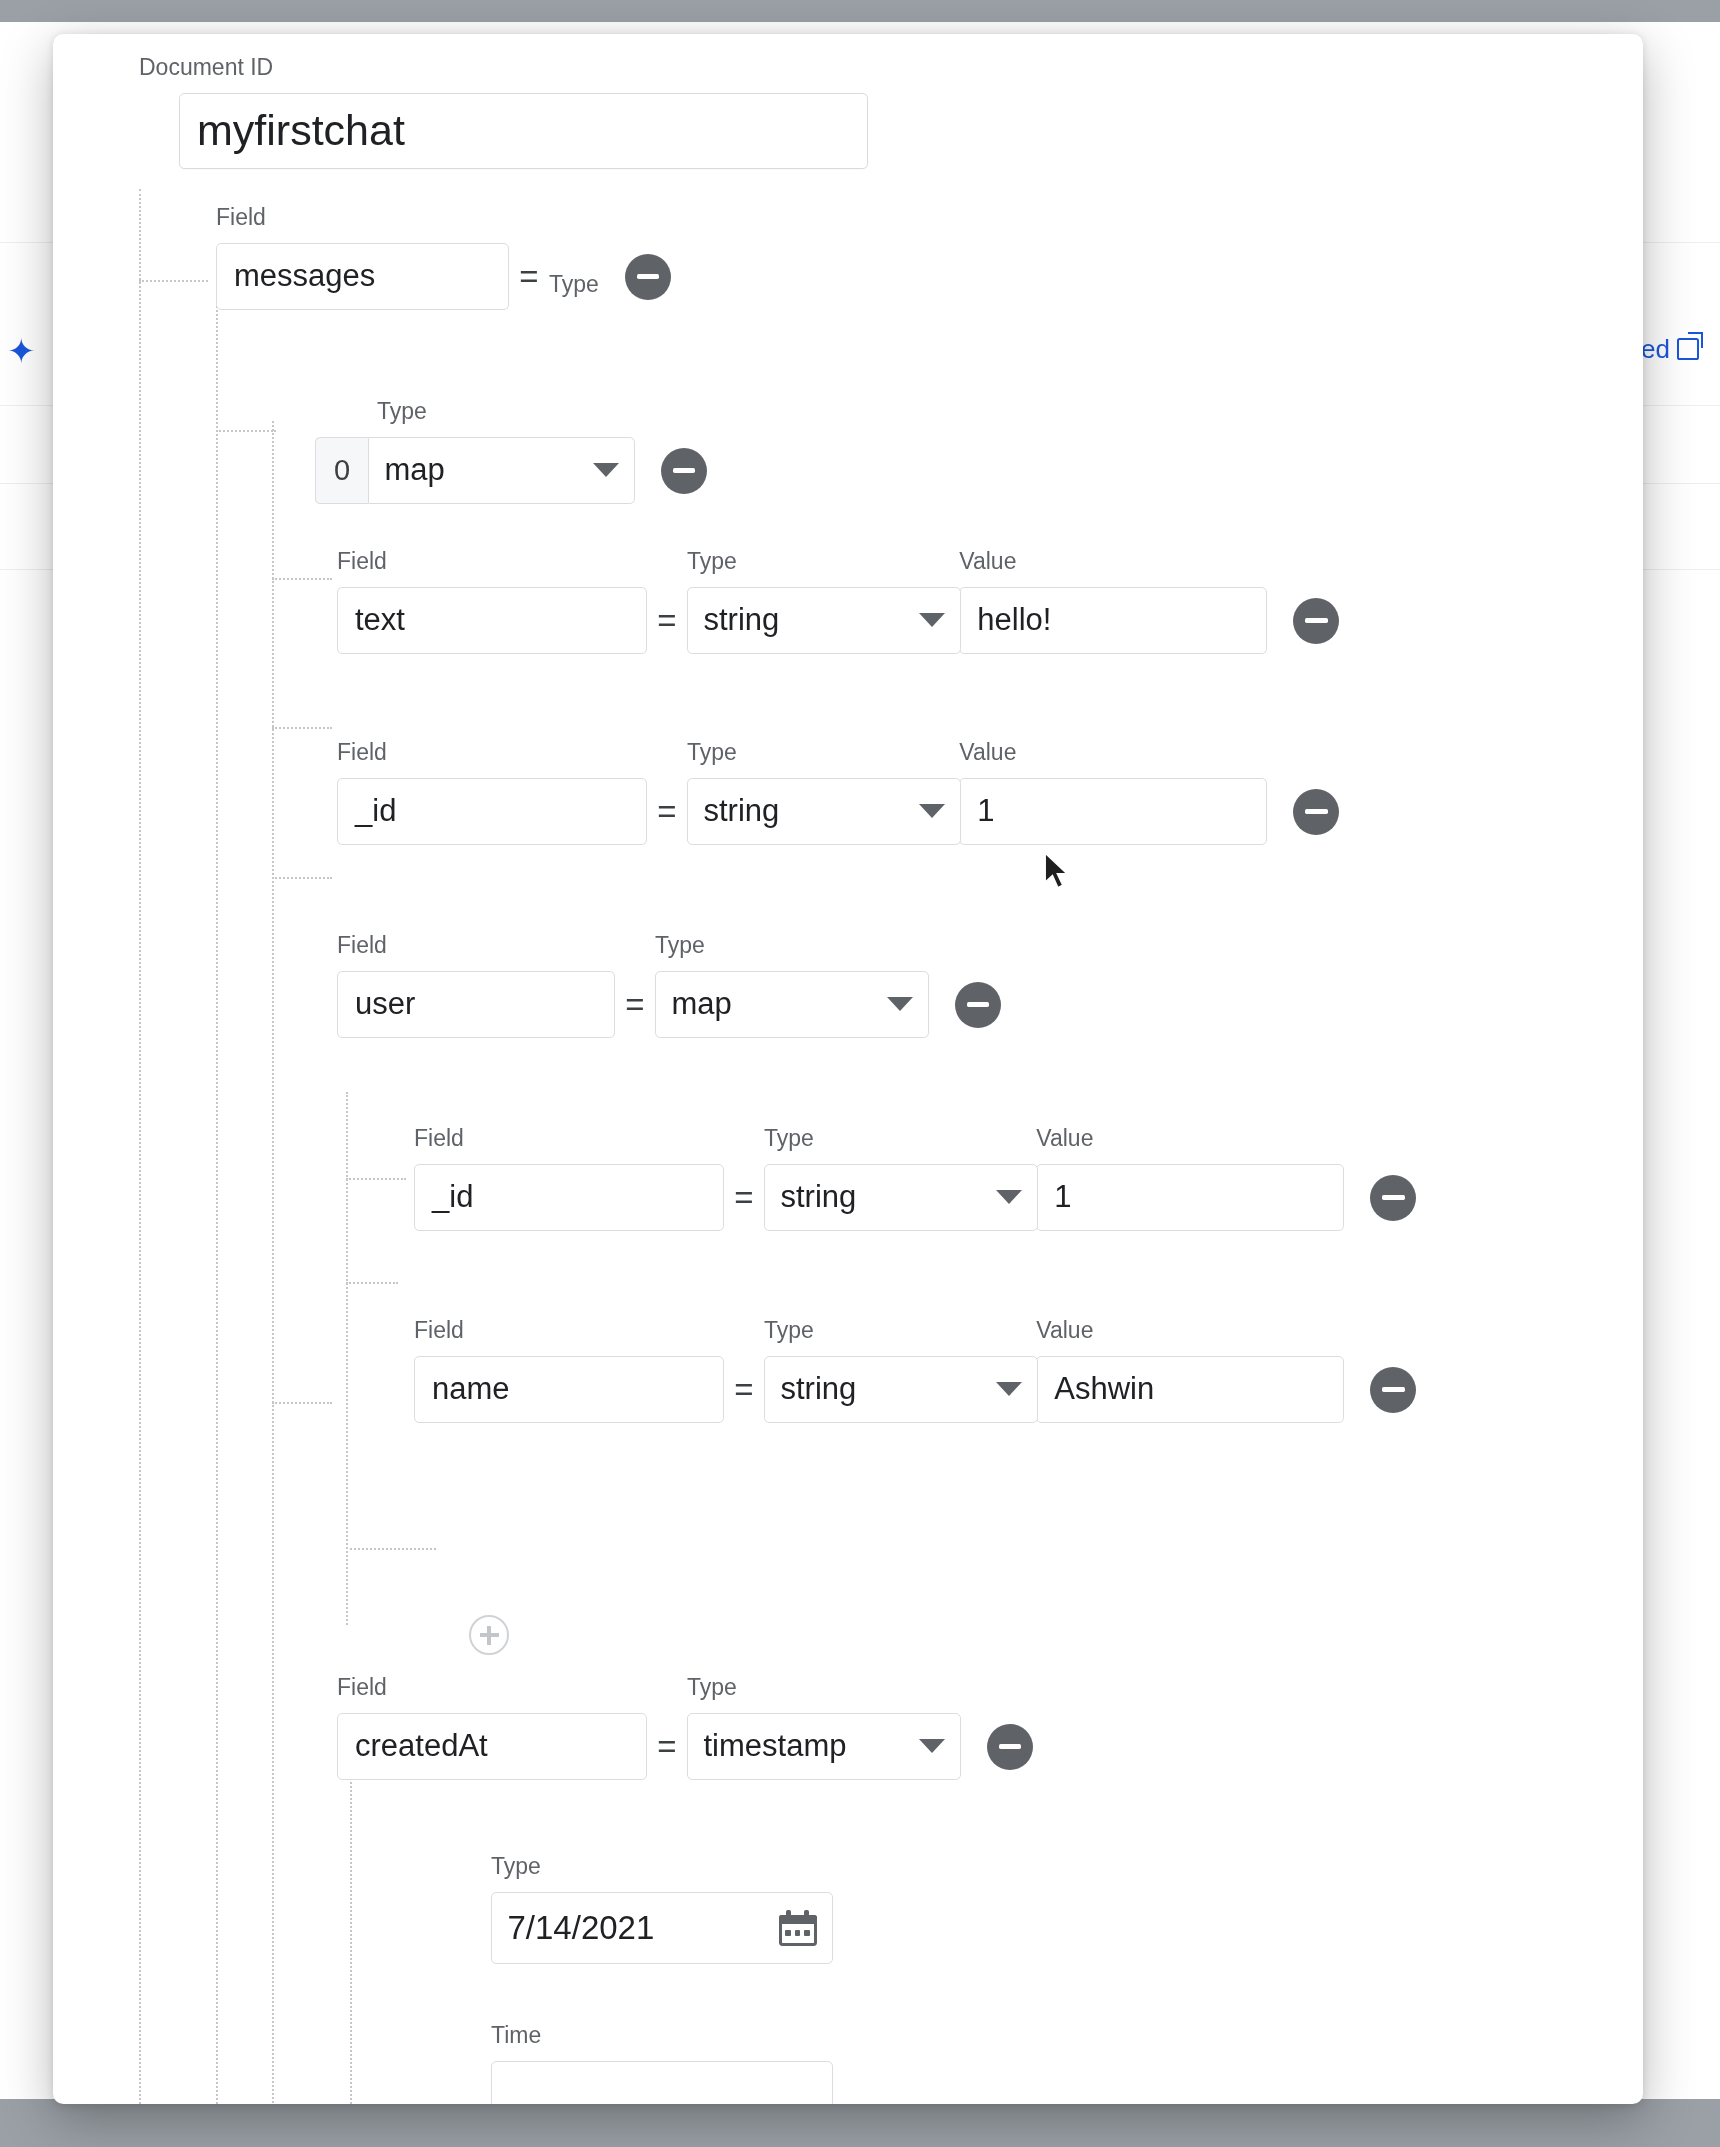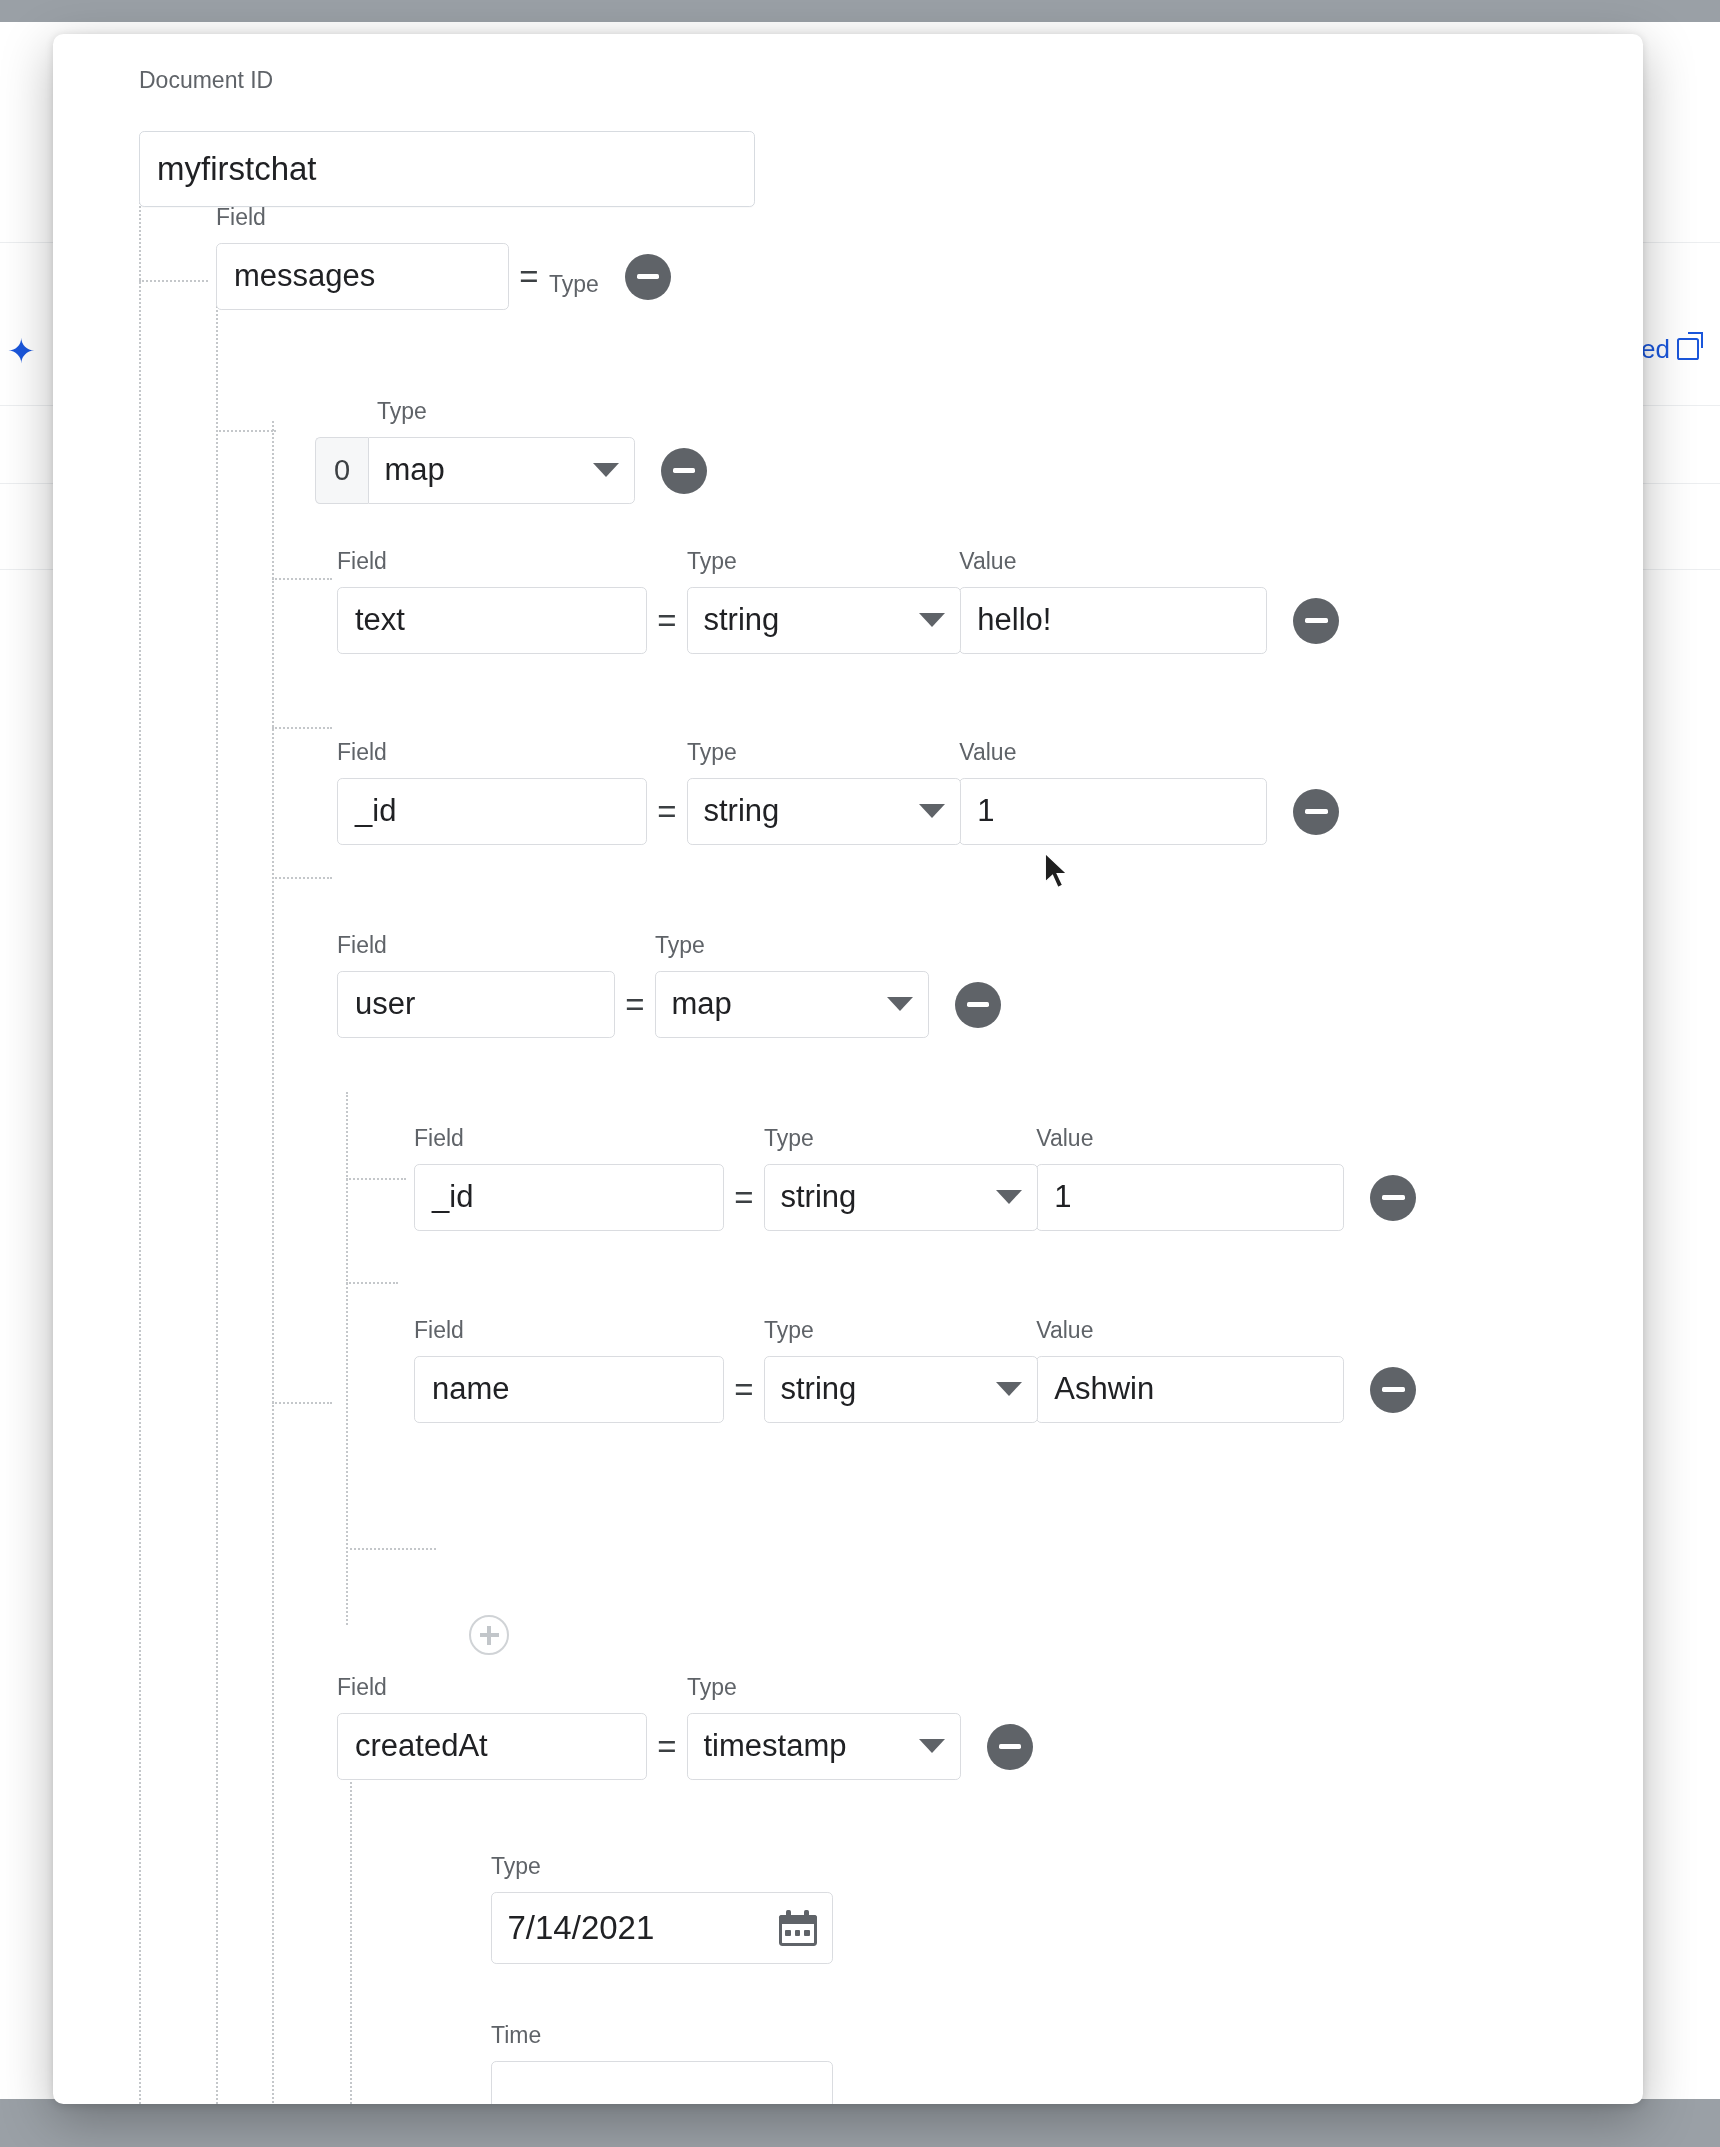--- a/index.html
+++ b/index.html
@@ -77,22 +77,22 @@
     height: 67px;
     border: 1.7px solid #dadce0;
     border-radius: 5.2px;
     background: #fff;
     display: flex; align-items: center;
     padding: 0 17px;
     font-size: 31px;
     color: #202124;
     white-space: nowrap; overflow: hidden;
   }
-  .tf.docid { width: 616px; height: 76px; font-size: 33px;
-              border-color: #d7dbe0; box-shadow: 0 0.9px 0 rgba(0,0,0,.02); }
+  .tf.docid { width: 689px; height: 76px; font-size: 43px;
+              border-color: #d7dbe0; box-shadow: 0 0.9px 0 rgba(0,0,0,.02); margin-left: 40px; }
 
   
   .sel {
     height: 67px;
     border: 1.7px solid #dadce0;
     border-radius: 5.2px;
     background: #fff;
     display: flex; align-items: center;
     padding: 0 15.5px;
     font-size: 31px; color: #202124;
@@ -239,21 +239,21 @@
     <div class="stub" style="left:163px; top:396px;  width:60px;"></div>
     <div class="stub" style="left:219px; top:544px;  width:60px;"></div>
     <div class="stub" style="left:219px; top:693px;  width:60px;"></div>
     <div class="stub" style="left:219px; top:843px;  width:60px;"></div>
     <div class="stub" style="left:293px; top:994px; width:60px;"></div>
     <div class="stub" style="left:293px; top:1144px; width:60px;"></div>
     <div class="stub" style="left:293px; top:1248px; width:52px;"></div>
     <div class="stub" style="left:219px; top:1368px; width:60px;"></div>
     <div class="stub" style="left:297px; top:1514px; width:86px;"></div>
 
-    <div class="col" style="position:absolute; left:86px; top:35px;gap:25px;">
+    <div class="col" style="position:absolute; left:86px; top:22px;">
       <div class="lbl">Document ID</div>
       <div class="tf docid">myfirstchat</div>
     </div>
 
     <div class="row" style="position:absolute; left:163px; top:172px;">
       <div class="col">
         <div class="lbl">Field</div>
         <div class="tf" style="width:293px;">messages</div>
       </div>
       <div class="eq">=</div>

